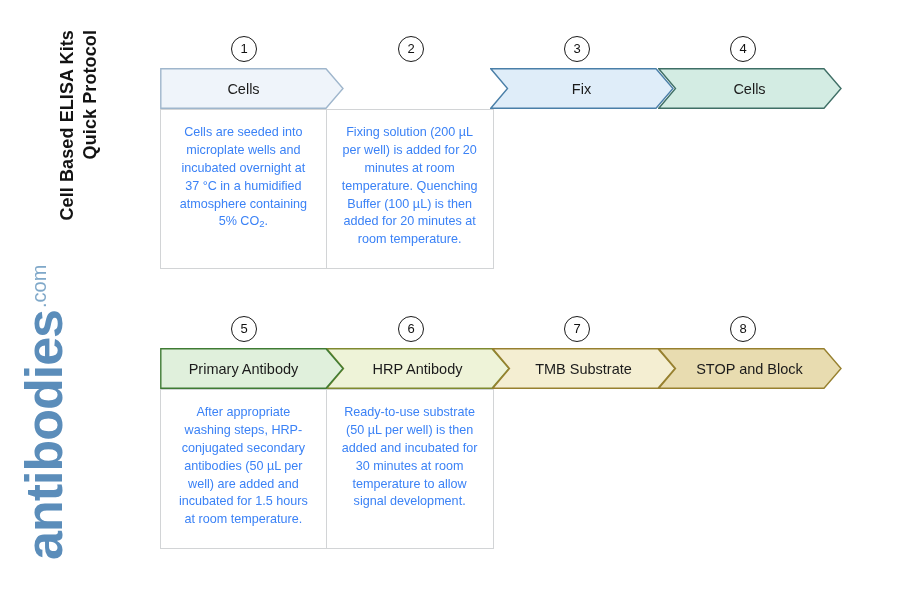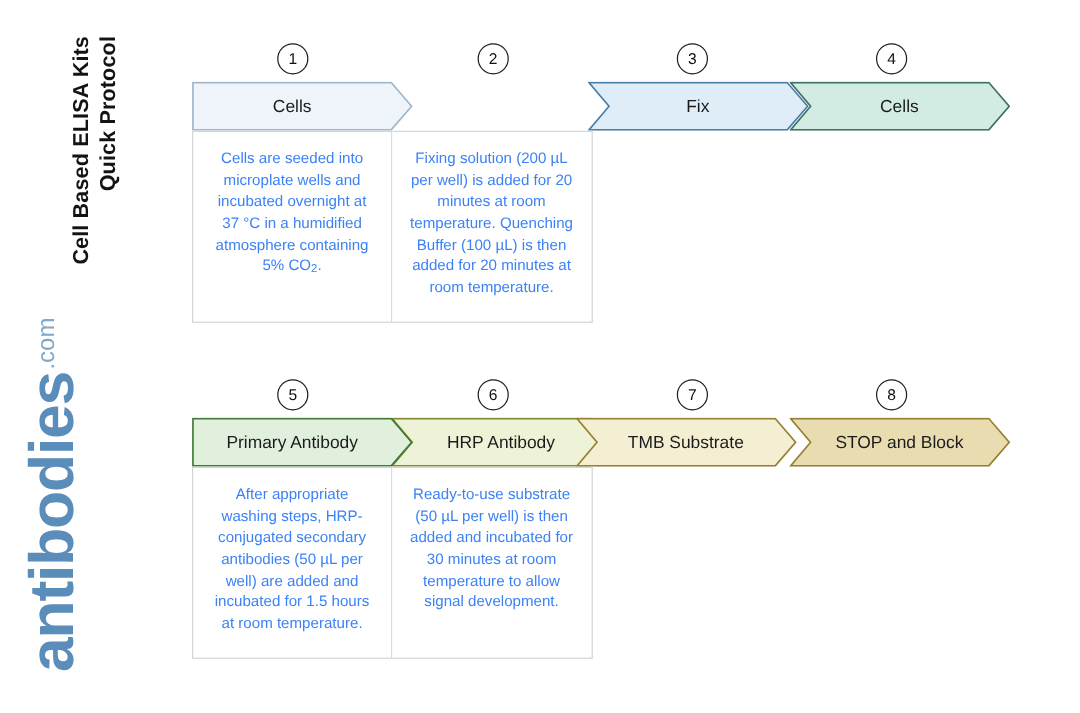--- a/index.html
+++ b/index.html
@@ -183,21 +183,21 @@
         <path d="M0.8,0.8 L166,0.8 L183,20.5 L166,40.2 L0.8,40.2 L17.5,20.5 Z" fill="#eef3d8" stroke="#7f8a30" stroke-width="1.4"></path>
       </svg>
       <div class="chev-label">HRP Antibody</div>
     </div>
     <div class="chev c1" style="left:0px">
       <svg width="185" height="41" viewBox="0 0 185 41">
         <path d="M0.8,0.8 L166,0.8 L183,20.5 L166,40.2 L0.8,40.2 Z" fill="#e0f0dc" stroke="#3f7b34" stroke-width="1.4"></path>
       </svg>
       <div class="chev-label">Primary Antibody</div>
     </div>
-    <div class="chev c3" style="left:320px">
+    <div class="chev c3" style="left:332px">
       <svg width="185" height="41" viewBox="0 0 185 41">
         <path d="M0.8,0.8 L166,0.8 L183,20.5 L166,40.2 L0.8,40.2 L17.5,20.5 Z" fill="#f4eed2" stroke="#97802f" stroke-width="1.4"></path>
       </svg>
       <div class="chev-label">TMB Substrate</div>
     </div>
     <div class="chev c4" style="left:498px">
       <svg width="185" height="41" viewBox="0 0 185 41">
         <path d="M0.8,0.8 L166,0.8 L183,20.5 L166,40.2 L0.8,40.2 L17.5,20.5 Z" fill="#e8dcb0" stroke="#97802f" stroke-width="1.4"></path>
       </svg>
       <div class="chev-label">STOP and Block</div>

